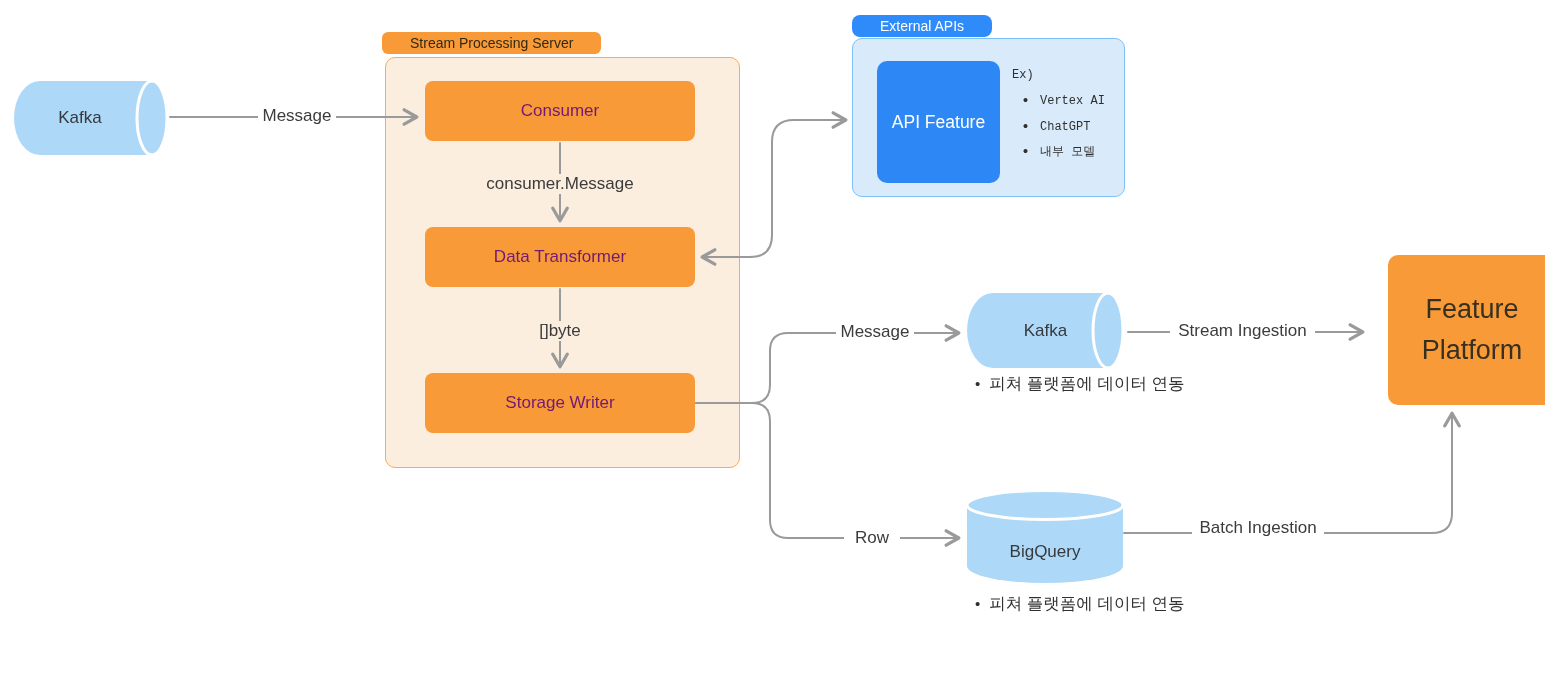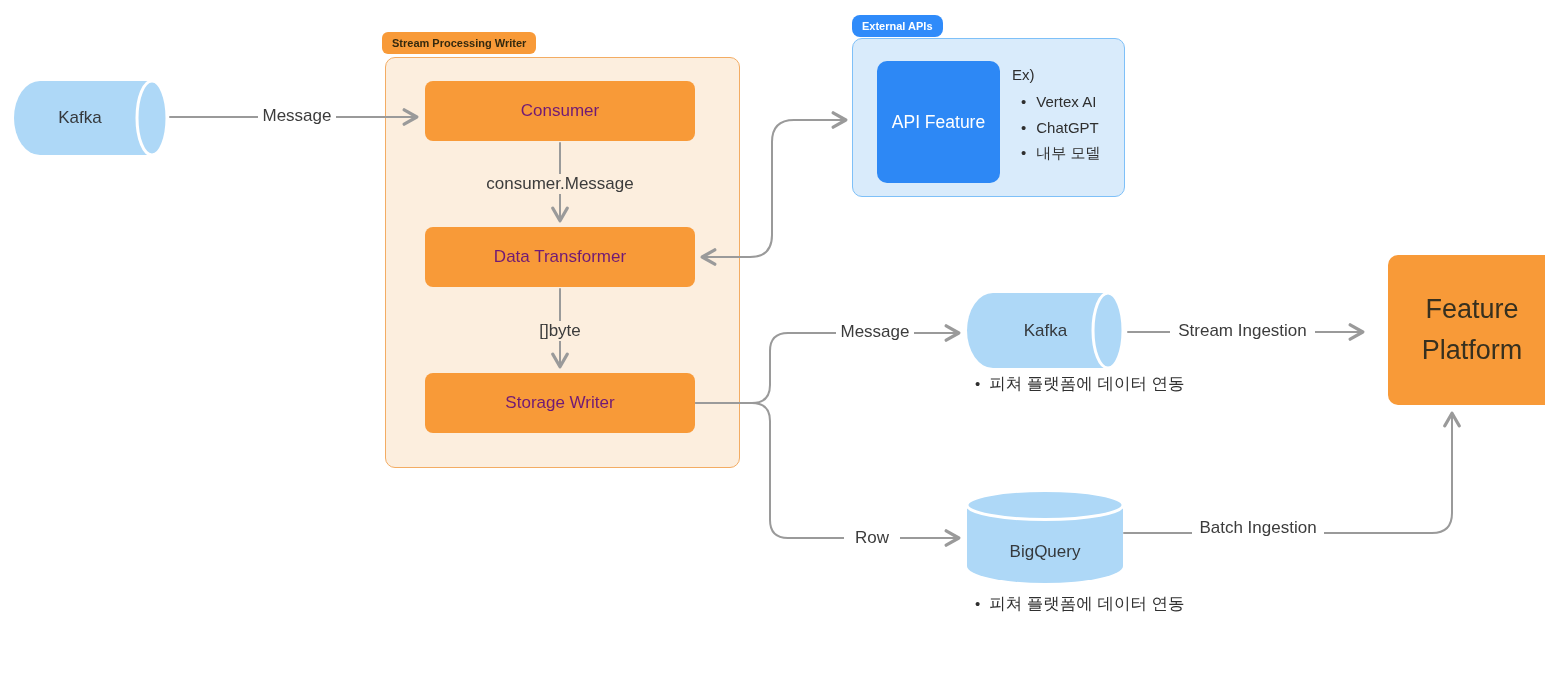--- a/index.html
+++ b/index.html
@@ -6,39 +6,39 @@
   body{
     width:1545px;height:682px;position:relative;background:#ffffff;
     font-family:"Liberation Sans","DejaVu Sans",sans-serif;color:#333333;
     overflow:hidden;
   }
   .abs{position:absolute;box-sizing:border-box;}
   svg.layer{position:absolute;left:0;top:0;z-index:2;}
   .container-box{z-index:1;border-radius:10px;}
   .stream-container{background:#FCEEDE;border:1.5px solid #F3AC63;}
   .external-container{background:#D9EBFB;border:1.5px solid #7EC0F8;}
-  .badge{z-index:4;font-size:11px;font-weight:bold;border-radius:6px;
-         padding:3px 10px;line-height:16px;white-space:nowrap;}
+  .badge{z-index:4;font-size:14px;font-weight:normal;border-radius:6px;
+         padding:3px 28px;line-height:16px;white-space:nowrap;}
   .badge-orange{background:#F89A38;color:#33290f;}
   .badge-blue{background:#2F8BFA;color:#ffffff;border-radius:8px;}
   .node{z-index:3;display:flex;align-items:center;justify-content:center;
         text-align:center;border-radius:8px;}
   .node-orange{background:#F89A38;color:#701a75;font-size:17px;font-weight:500;}
   .node-blue{background:#2D88F5;color:#ffffff;font-size:17.5px;font-weight:500;border-radius:10px;}
   .node-feature{background:#F89A38;color:#37301f;font-size:27px;font-weight:500;
                 line-height:41px;border-radius:10px;padding:0 18px;margin-left:18px;}
   .edge-label{z-index:3;font-size:17px;color:#3c3c3c;text-align:center;
               line-height:20px;white-space:nowrap;}
   .bg-white{background:#ffffff;}
   .bg-cream{background:#FCEEDE;}
   .cyl-label{z-index:3;font-size:17px;font-weight:500;color:#35393d;text-align:center;white-space:nowrap;}
   .notes{z-index:3;font-size:16.5px;color:#2f2f2f;}
   .notes .note-line{display:flex;align-items:baseline;line-height:26px;white-space:nowrap;}
   .notes .note-line::before{content:"\2022";margin-right:9px;font-size:15px;}
-  .ex-block{z-index:3;font-size:15px;color:#2f2f2f;font-weight:500;}
+  .ex-block{z-index:3;font-size:12px;color:#2f2f2f;font-weight:500;font-family:Liberation Mono, monospace;}
   .ex-title{line-height:22px;margin-bottom:3px;white-space:nowrap;}
   .ex-item{display:flex;align-items:center;line-height:25.5px;margin-left:9px;white-space:nowrap;}
   .ex-item::before{content:"\2022";margin-right:10px;font-size:15px;}
 </style>
 </head>
 <body>
 
 <div class="abs container-box stream-container" style="left:385px;top:57px;width:355px;height:411px;"></div>
 <div class="abs container-box external-container" style="left:852px;top:38px;width:273px;height:159px;"></div>
 
@@ -69,21 +69,21 @@
     <path d="M 993 293 H 1108 A 15 37.5 0 0 1 1108 368 H 993 A 26 37.5 0 0 1 993 293 Z" fill="#AED8F7"></path>
     <ellipse cx="1108" cy="330.5" rx="15" ry="37.5" fill="#AED8F7" stroke="#ffffff" stroke-width="3"></ellipse>
   </g>
 
   <g>
     <path d="M 967 505 V 566 A 78 17 0 0 0 1123 566 V 505 Z" fill="#AED8F7"></path>
     <ellipse cx="1045" cy="505" rx="78" ry="14.5" fill="#AED8F7" stroke="#ffffff" stroke-width="3"></ellipse>
   </g>
 </svg>
 
-<div class="abs badge badge-orange" style="left:382px;top:32px;">Stream Processing Writer</div>
+<div class="abs badge badge-orange" style="left:382px;top:32px;">Stream Processing Server</div>
 <div class="abs badge badge-blue" style="left:852px;top:15px;">External APIs</div>
 
 <div class="abs node node-orange" style="left:425px;top:81px;width:270px;height:60px;">Consumer</div>
 <div class="abs node node-orange" style="left:425px;top:227px;width:270px;height:60px;">Data Transformer</div>
 <div class="abs node node-orange" style="left:425px;top:373px;width:270px;height:60px;">Storage Writer</div>
 <div class="abs node node-blue" style="left:877px;top:61px;width:123px;height:122px;">API Feature</div>
 <div class="abs node node-feature" style="left:1370px;top:255px;width:168px;height:150px;">Feature Platform</div>
 
 <div class="abs ex-block" style="left:1012px;top:64px;">
   <div class="ex-title">Ex)</div>

